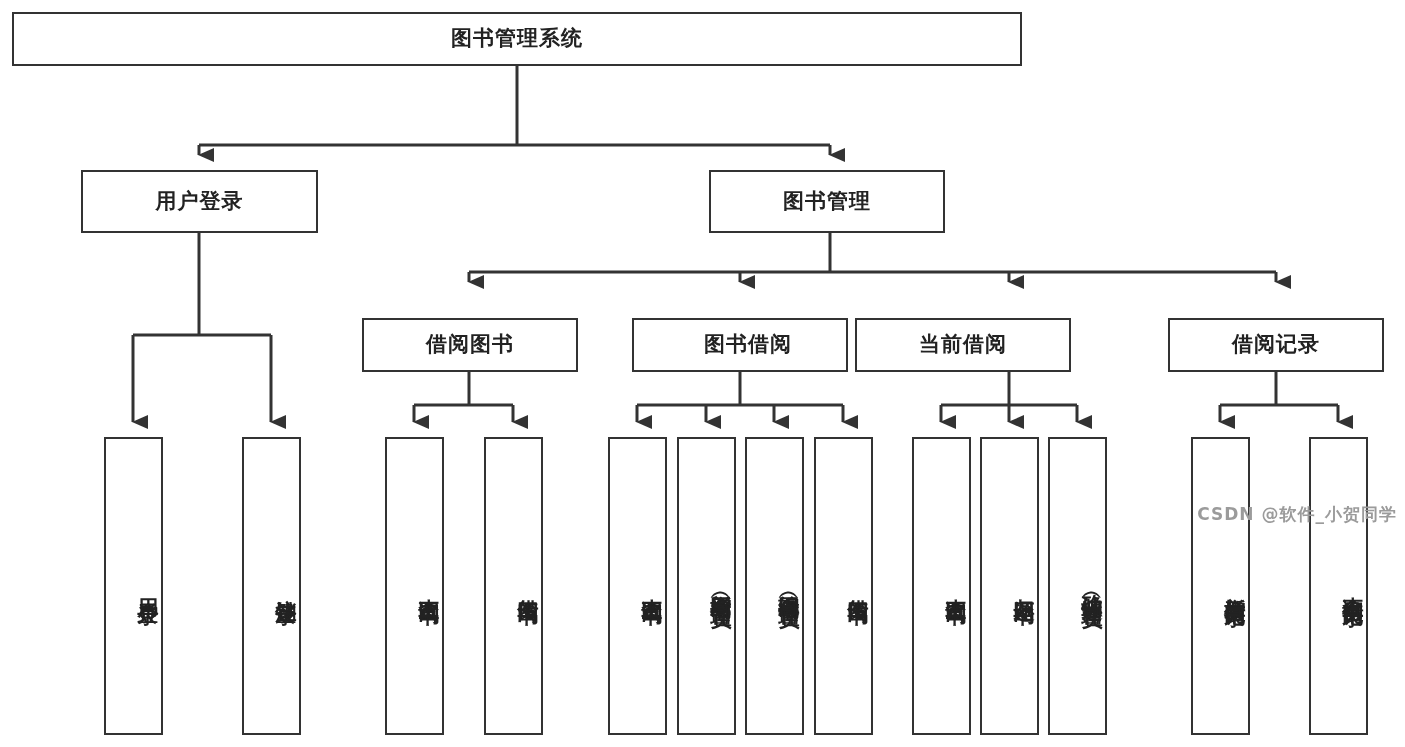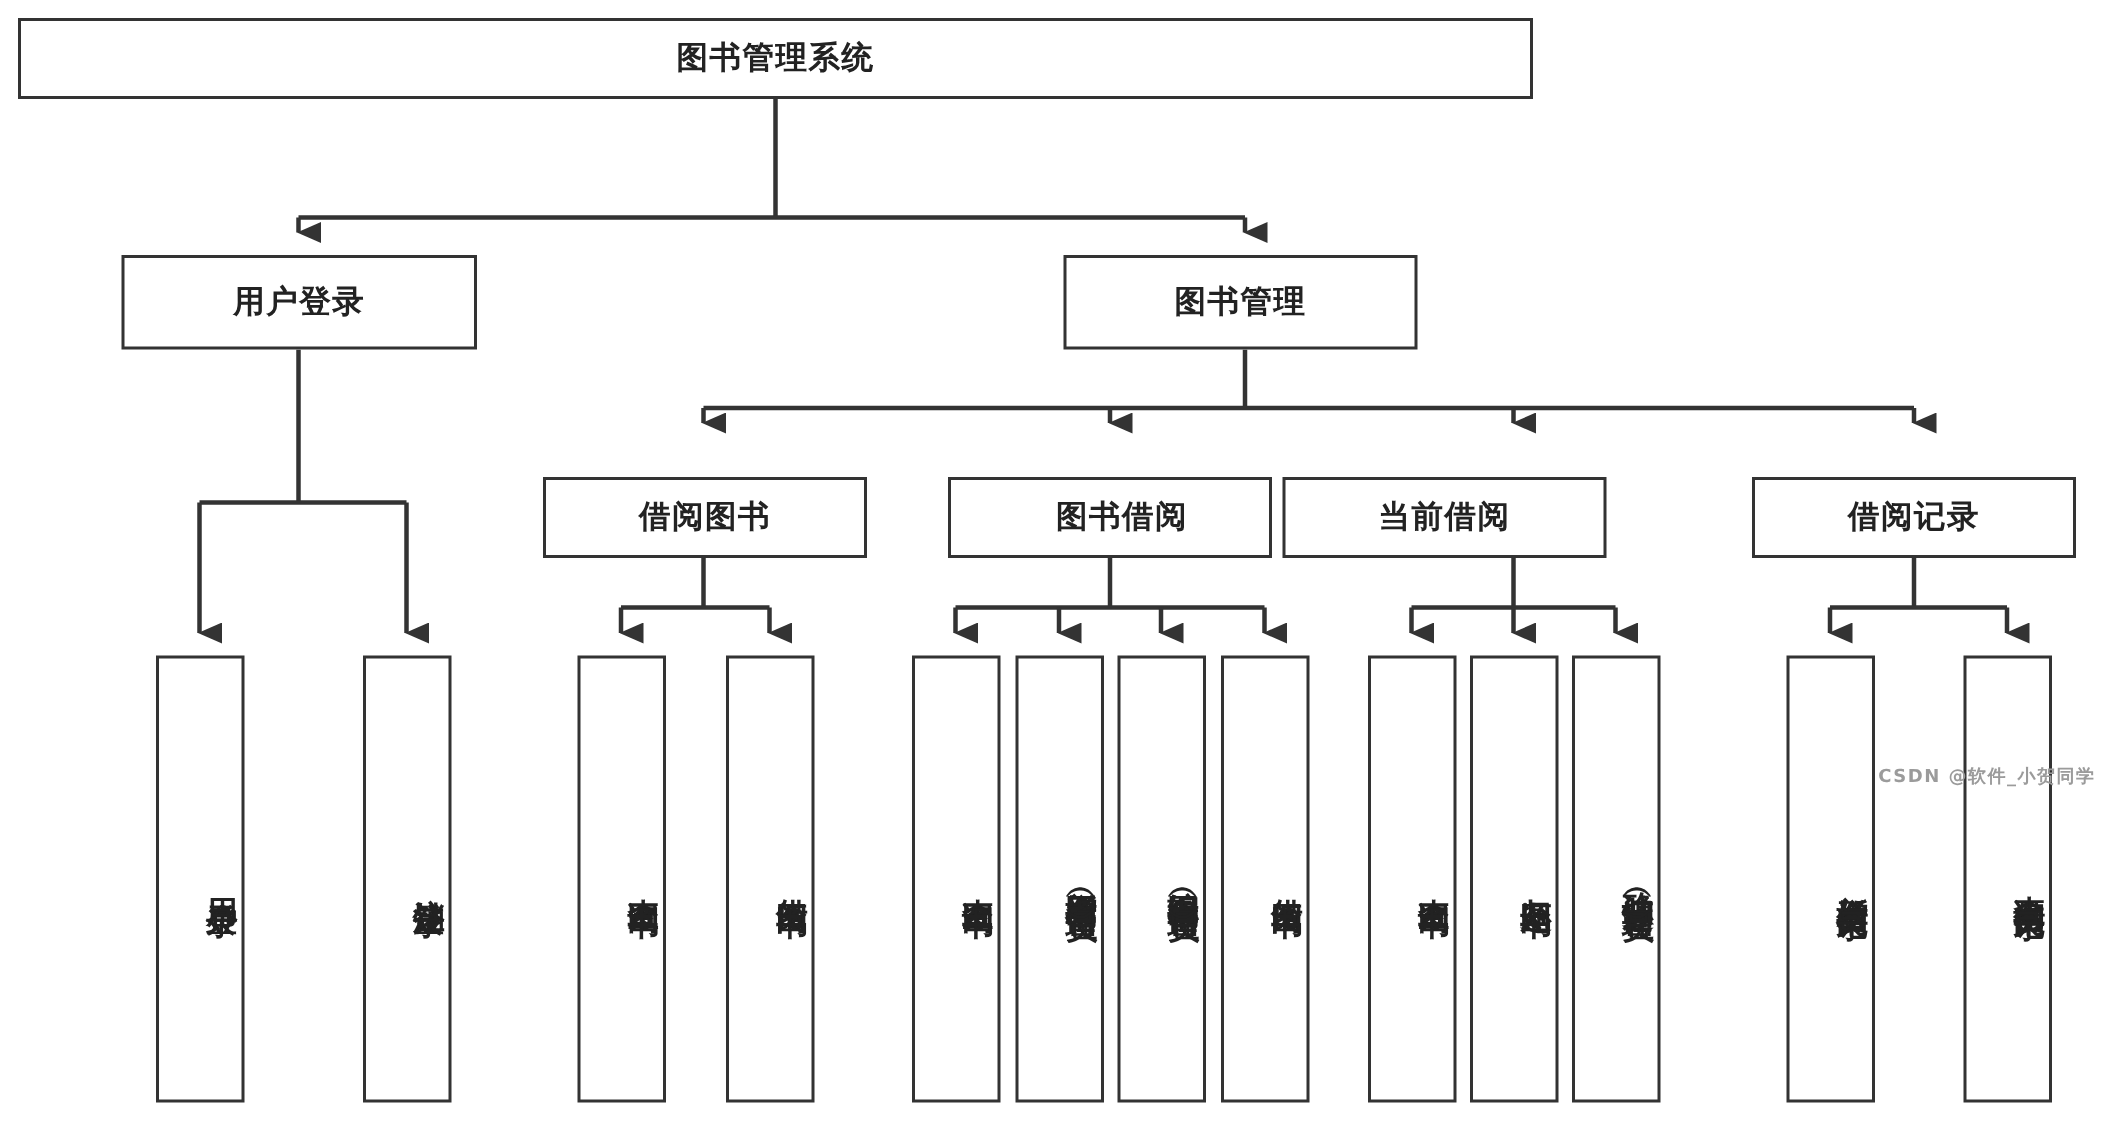--- a/index.html
+++ b/index.html
@@ -47,21 +47,21 @@
   }
   .node.v .vlabel{
     writing-mode:vertical-rl;
     text-orientation:upright;
     white-space:nowrap;
   }
   #watermark{
     position:absolute;
     right:8px;
     bottom:4px;
-    font-size:12px;
+    font-size:17px;
     color:#9b9b9b;
     letter-spacing:1px;
     white-space:nowrap;
     font-family:"DejaVu Sans","Liberation Sans",sans-serif;
   }
 </style>
 </head>
 <body>
 
 <div id="diagram">

